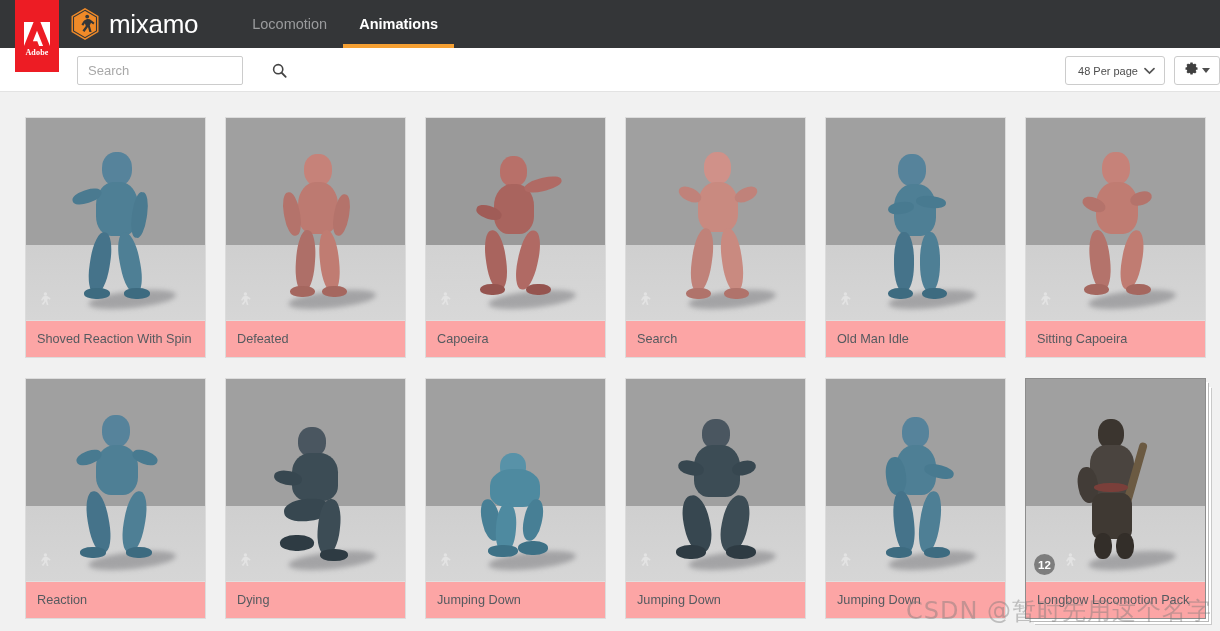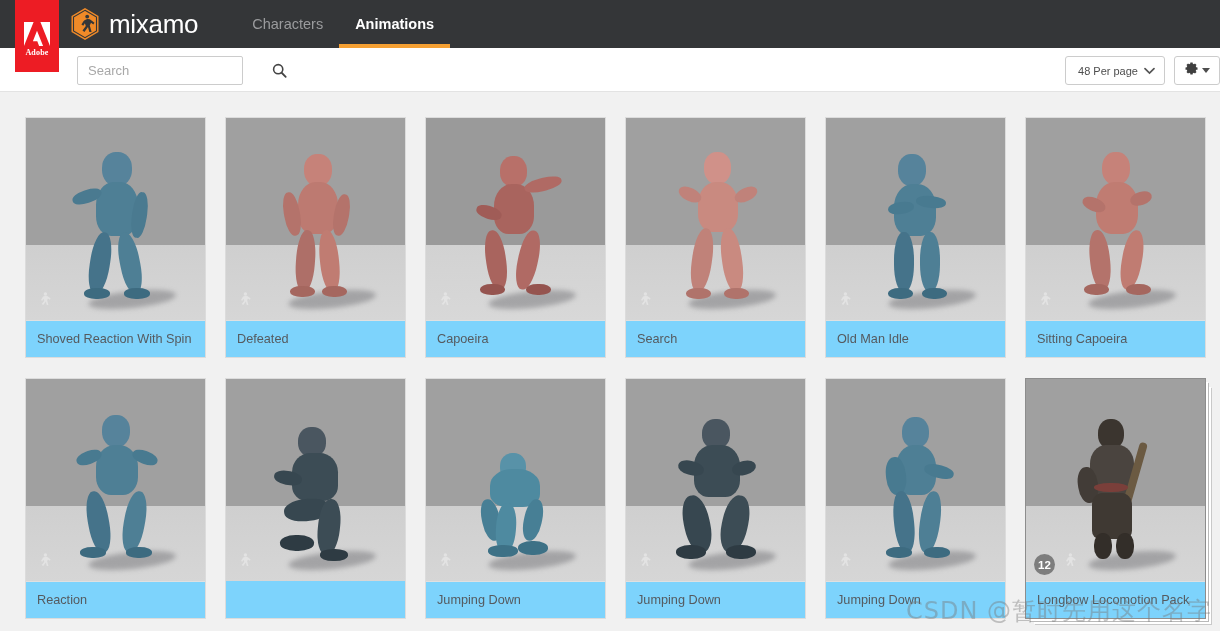--- a/index.html
+++ b/index.html
@@ -170,21 +170,21 @@
   }
   .grid {
     display: grid;
     grid-template-columns: repeat(6, 181px);
     column-gap: 19px;
     row-gap: 20px;
     margin-left: 25px;
   }
   .card {
     width: 181px;
-    background: #7dd3fc;
+    background: #fca5a5;
     border: 1px solid #dcdcdc;
     cursor: pointer;
     position: relative;
   }
   .card.pack {
     border-color: #8d8d8d;
     box-shadow: 3px 3px 0 -1px #ffffff, 4px 4px 0 -1px #b9b9b9,
                 7px 7px 0 -2px #ffffff, 8px 8px 0 -2px #c9c9c9;
   }
   .thumb {
@@ -286,21 +286,21 @@
           <circle cx="17.2" cy="9.6" r="1.9"></circle>
           <path d="M16.6 12.3c-1.5.4-2.8 1.4-3.6 2.7l-1.6 2.6 1.9 1.1 1.6-2.5.9 2.9-3.3 4.4 1.9 1.4 3.6-4.8 1.3 4.8h2.3l-1.8-6.5 1.2-2.6 2.3 1.7 1.2-1.7-3.3-2.6c-1.4-1.1-2.9-1.3-4.6-.9z"></path>
         </g>
       </svg>
     </span>
     <span class="brand-name">mixamo</span>
   </div>
 
   <div class="nav-tabs">
     <div class="nav-tab">
-      <span>Characters</span>
+      <span>Locomotion</span>
     </div>
     <div class="nav-tab active">
       <span>Animations</span>
     </div>
   </div>
 </div>
 
 <div class="toolbar">
 
   <div class="search-wrap">
@@ -527,20 +527,21 @@
         </div>
         <span class="run-icon">
           <svg width="17" height="17" viewBox="0 0 18 18" aria-hidden="true">
             <g fill="#e9e9e9">
                 <circle cx="11" cy="3.2" r="1.8"></circle>
             <path d="M10.2 5.4c-1 .2-1.9.9-2.4 1.8L6.4 9.4l1.4.8 1.3-2 .7 2.2-2.6 3.4 1.5 1.1 2.8-3.7 1 3.7h1.7l-1.4-5 1-2 1.8 1.3.9-1.3-2.6-2c-1.1-.8-2.2-1-3.7-.5z"></path>
               </g>
           </svg>
         </span>
       </div>
+      <div class="card-label">Dying</div>
     </div>
 
     <div class="card">
       <div class="thumb">
         <div class="shadow-blob"></div>
         <div class="figure">
           <div class="fpart" style="left:32px;top:40px;width:26px;height:28px;background:#5892a8"></div>
           <div class="fpart" style="left:22px;top:56px;width:50px;height:38px;background:#4e8aa0;border-radius:44% 44% 34% 34%"></div>
           <div class="fpart" style="left:14px;top:86px;width:18px;height:42px;background:#477f95;transform:rotate(-12deg)"></div>
           <div class="fpart" style="left:56px;top:86px;width:18px;height:42px;background:#477f95;transform:rotate(12deg)"></div>

